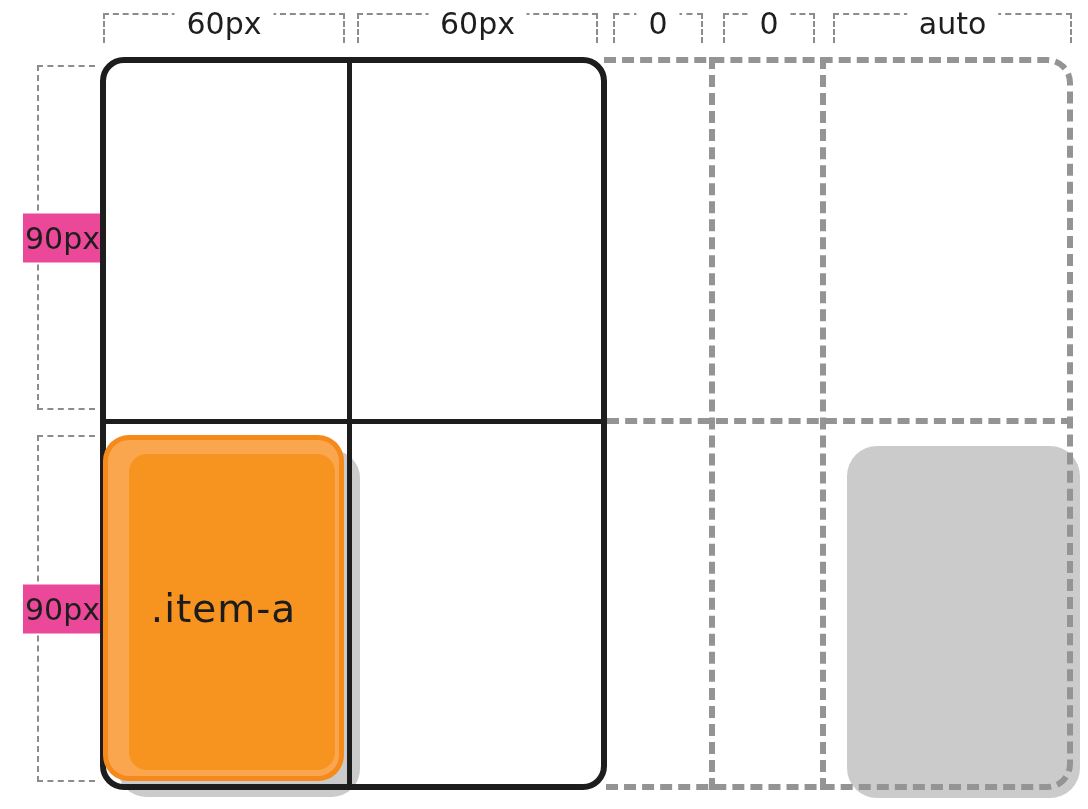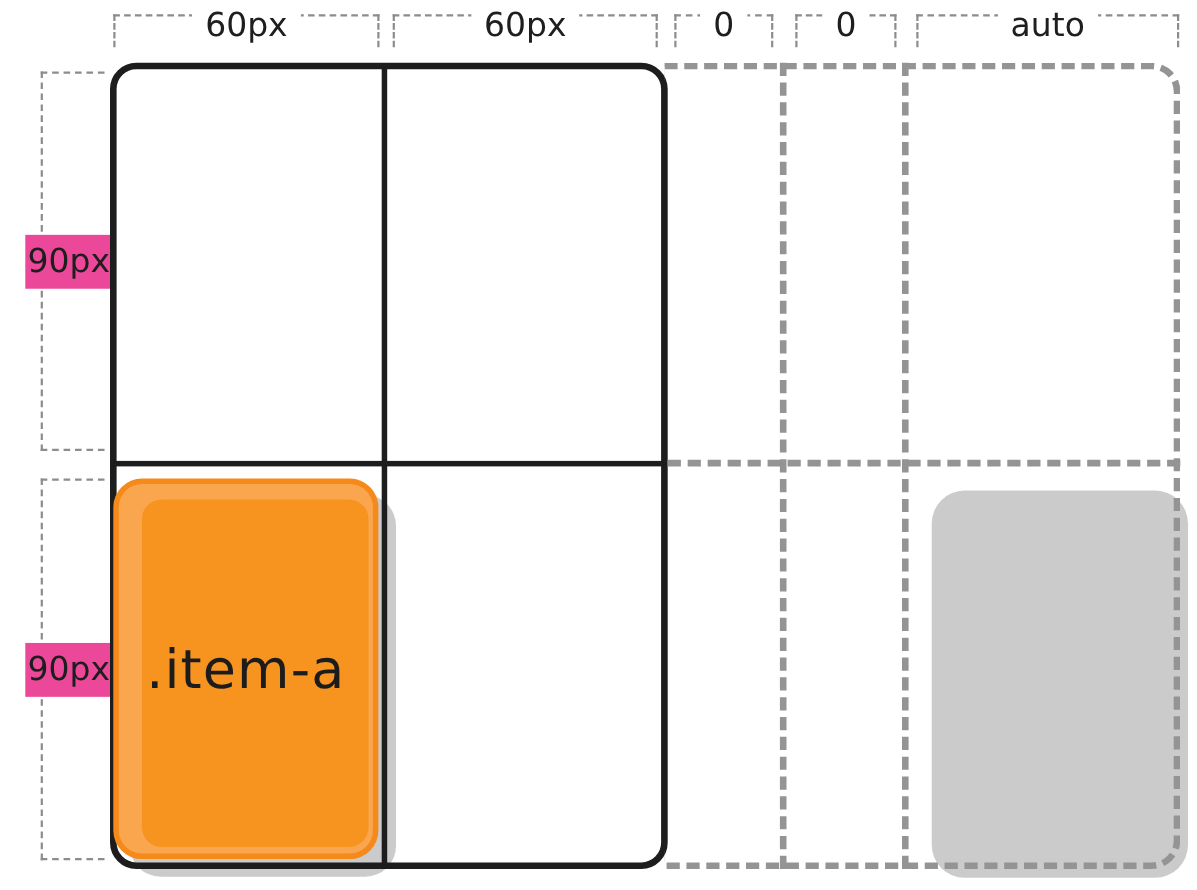--- a/index.html
+++ b/index.html
@@ -54,21 +54,21 @@
   .dash-v{position:absolute;top:57px;height:733px;width:0;border-left:6px dashed #949494;}
   #dash-v1{left:709px}
   #dash-v2{left:820px}
   .dash-h{position:absolute;left:607px;top:418px;width:466px;height:0;border-top:6px dashed #949494;}
 
   
   .gitem{position:absolute;}
   .gitem .hl,.gitem .main{position:absolute;}
   .gitem .txt{
     position:absolute;inset:0;display:flex;align-items:center;justify-content:center;
-    font-size:49px;color:#1c1c1c;z-index:3;letter-spacing:1px;
+    font-size:39px;color:#1c1c1c;z-index:3;letter-spacing:1px;
   }
   #item-a{left:103px;top:435px;width:241px;height:346px;background:#F5891A;border-radius:26px;}
   #item-a .hl{inset:5px;background:#F9A64E;border-radius:21px;}
   #item-a .main{left:26px;top:19px;right:9px;bottom:11px;background:#F7941F;border-radius:18px;}
   #item-b{left:831px;top:432px;width:232px;height:351px;background:#29ABE2;border-radius:28px;}
   #item-b .hl{inset:6px;background:#69CDF1;border-radius:22px;}
   #item-b .main{left:24px;top:32px;right:9px;bottom:11px;background:#41BFEA;border-radius:20px;}
   #item-b .swoosh{position:absolute;top:6px;right:6px;width:96px;height:46px;background:#8BDAF5;border-radius:0 22px 0 46px;}
 </style>
 </head>

